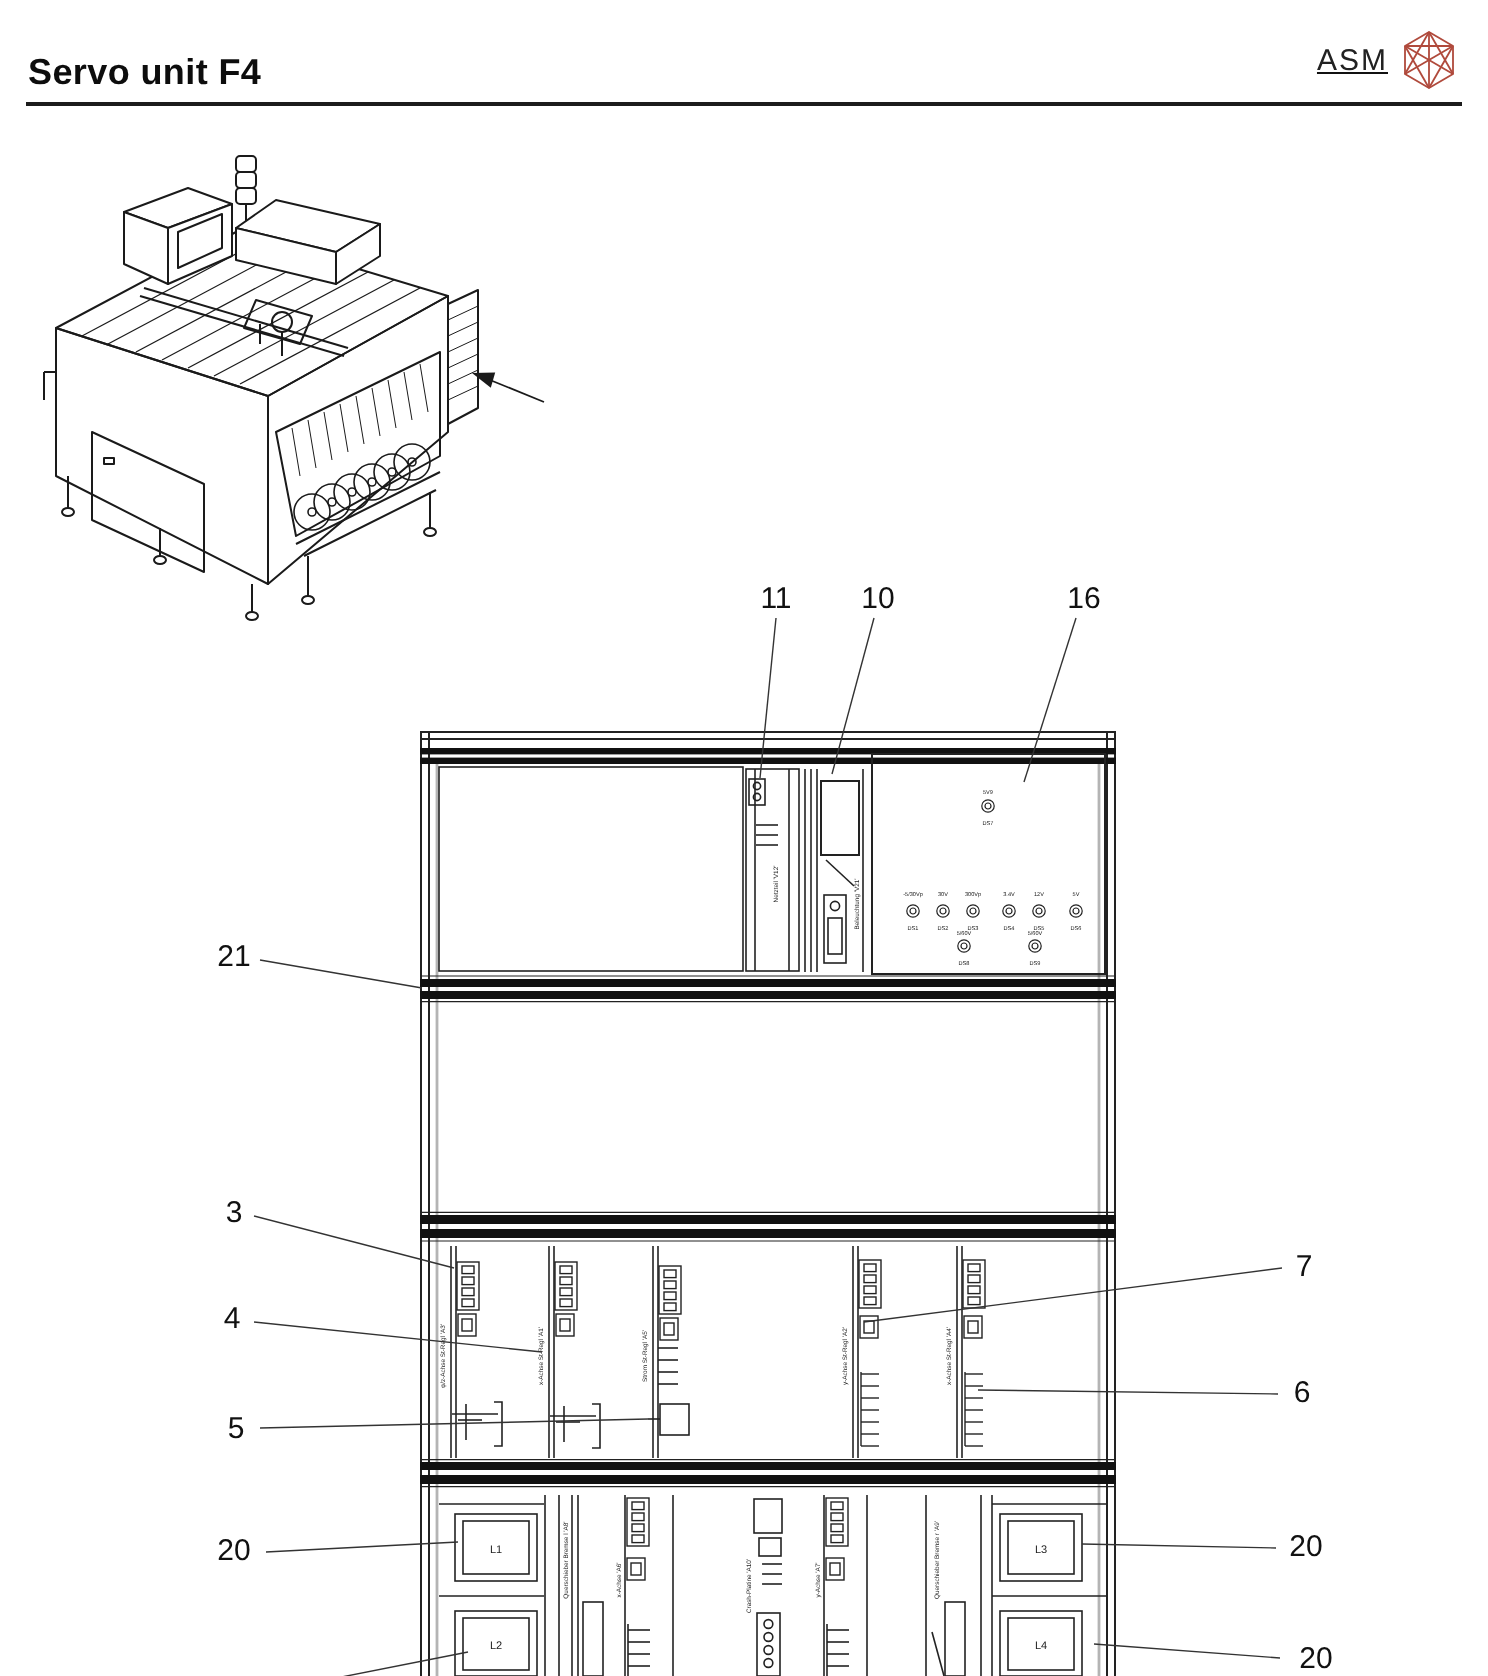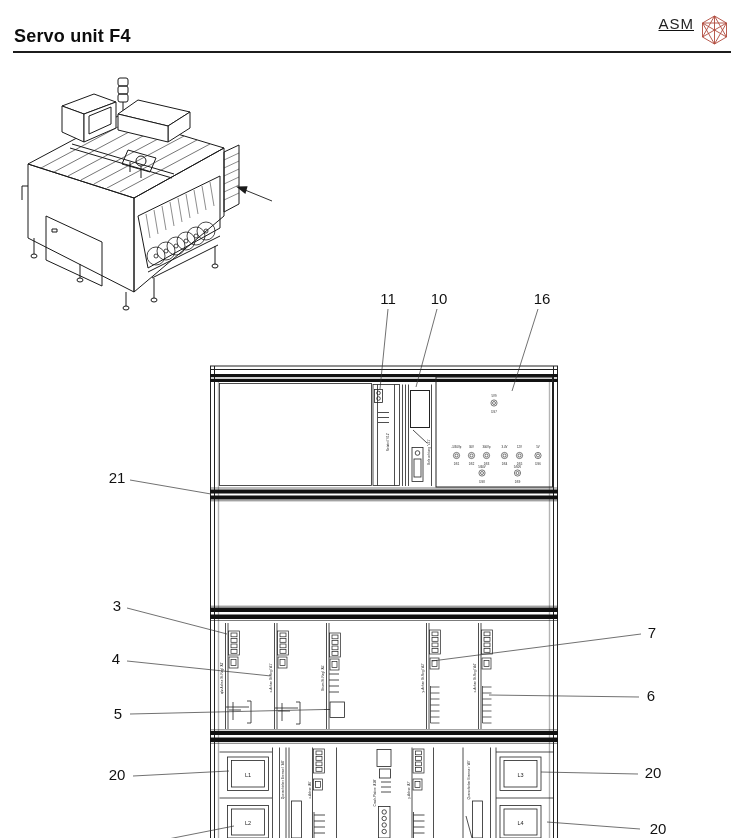--- a/index.html
+++ b/index.html
@@ -1,21 +1,21 @@
 <!DOCTYPE html>
 <html><head>
 <meta charset="utf-8">
 <style>
   html,body{margin:0;padding:0;background:#fff;}
   .page{position:relative;width:744px;height:838px;background:#ffffff;overflow:hidden;
         font-family:"Liberation Sans",sans-serif;color:#111;}
   .page-title{position:absolute;left:14px;top:26px;font-size:18px;font-weight:bold;
               letter-spacing:.2px;color:#0d0d0d;}
   .title-rule{position:absolute;left:13px;right:13px;top:51px;height:2px;background:#1c1c1c;}
-  .brand{position:absolute;top:15px;right:16px;display:flex;gap:7px;text-decoration:underline;}
+  .brand{position:absolute;top:15px;right:16px;display:flex;align-items:center;gap:7px;text-decoration:underline;}
   .brand-text{font-size:15px;font-weight:500;color:#222;letter-spacing:1px;}
   .machine{position:absolute;left:10px;top:66px;}
   .cabinet{position:absolute;left:95px;top:280px;}
   svg{display:block;}
   .svgtxt{font-family:"Liberation Sans",sans-serif;}
   .callout{font-size:15px;fill:#111;}
   .tiny{font-size:3.2px;fill:#222;}
   .tiny2{font-size:2.8px;fill:#222;}
   .lamp{font-size:5.5px;fill:#222;}
 </style>

